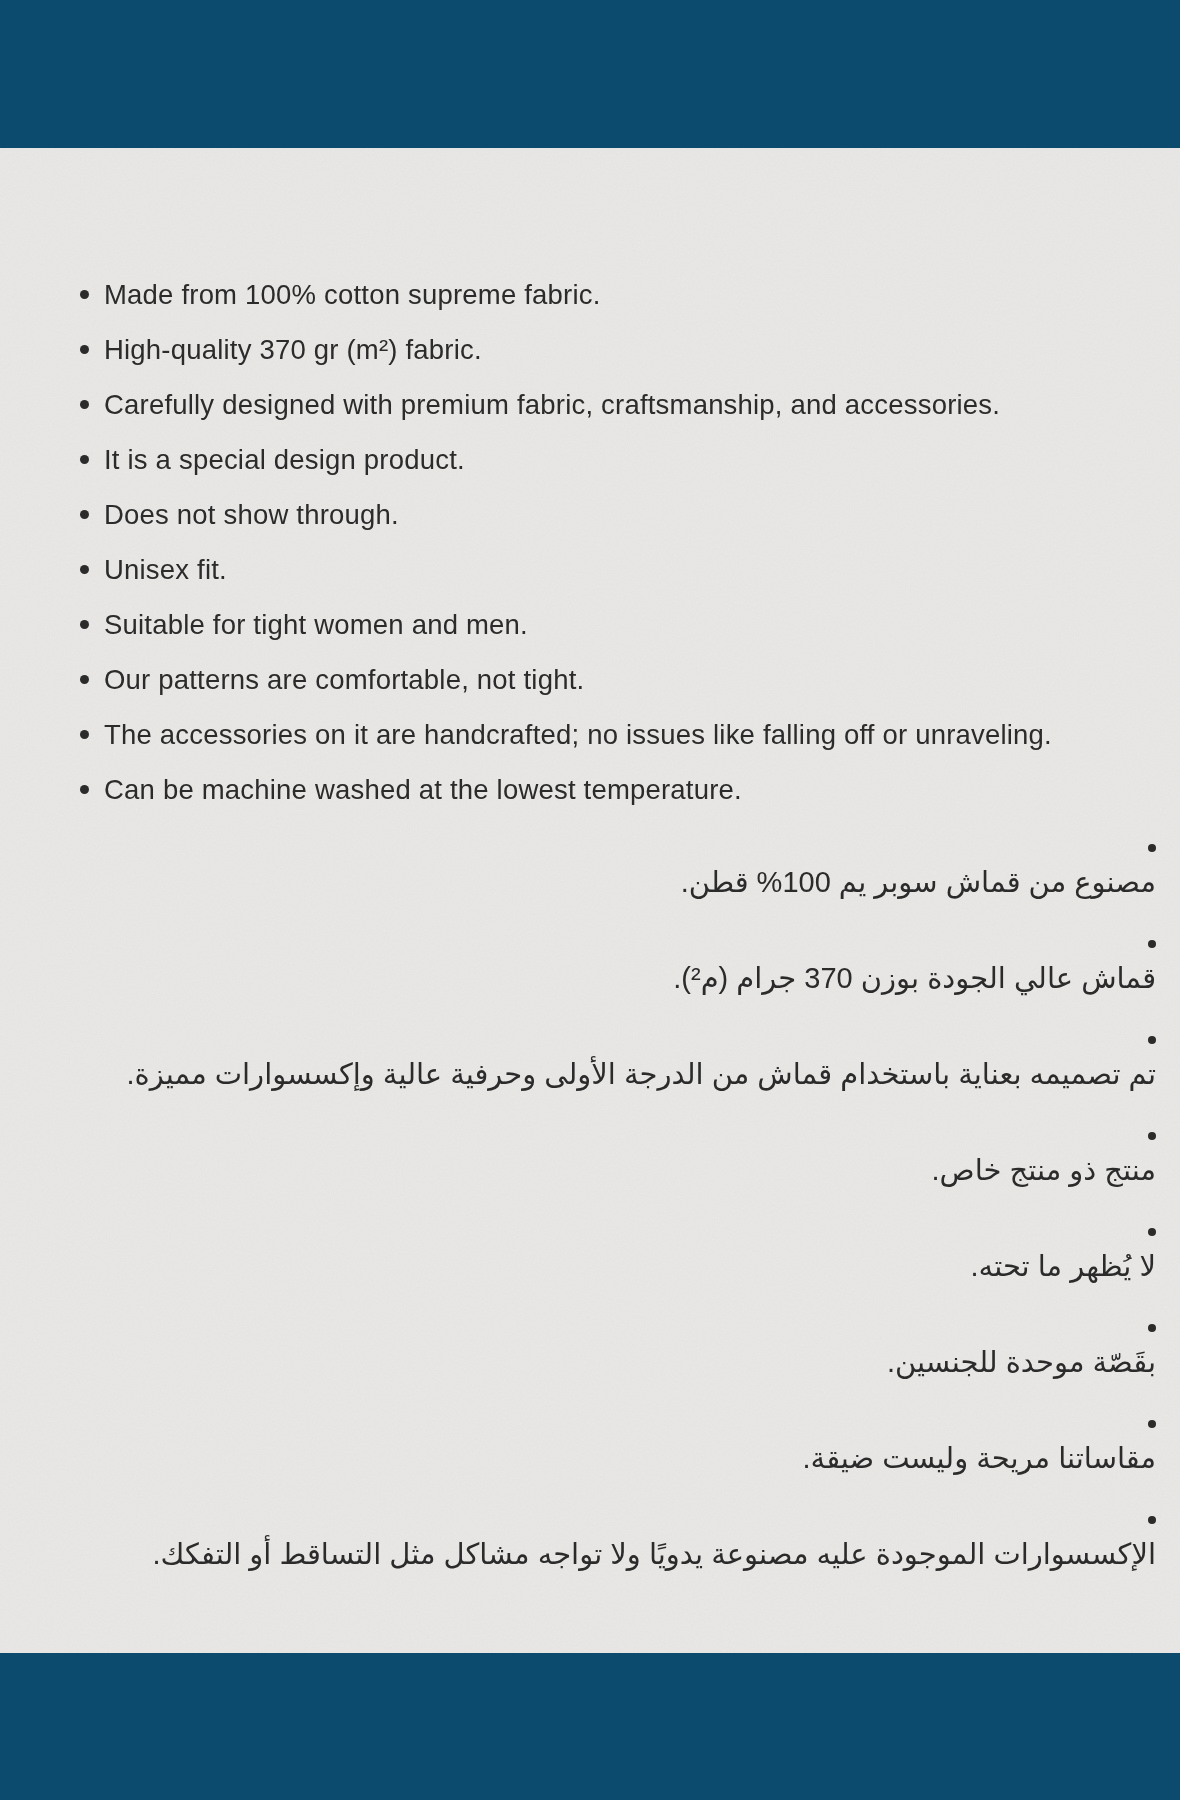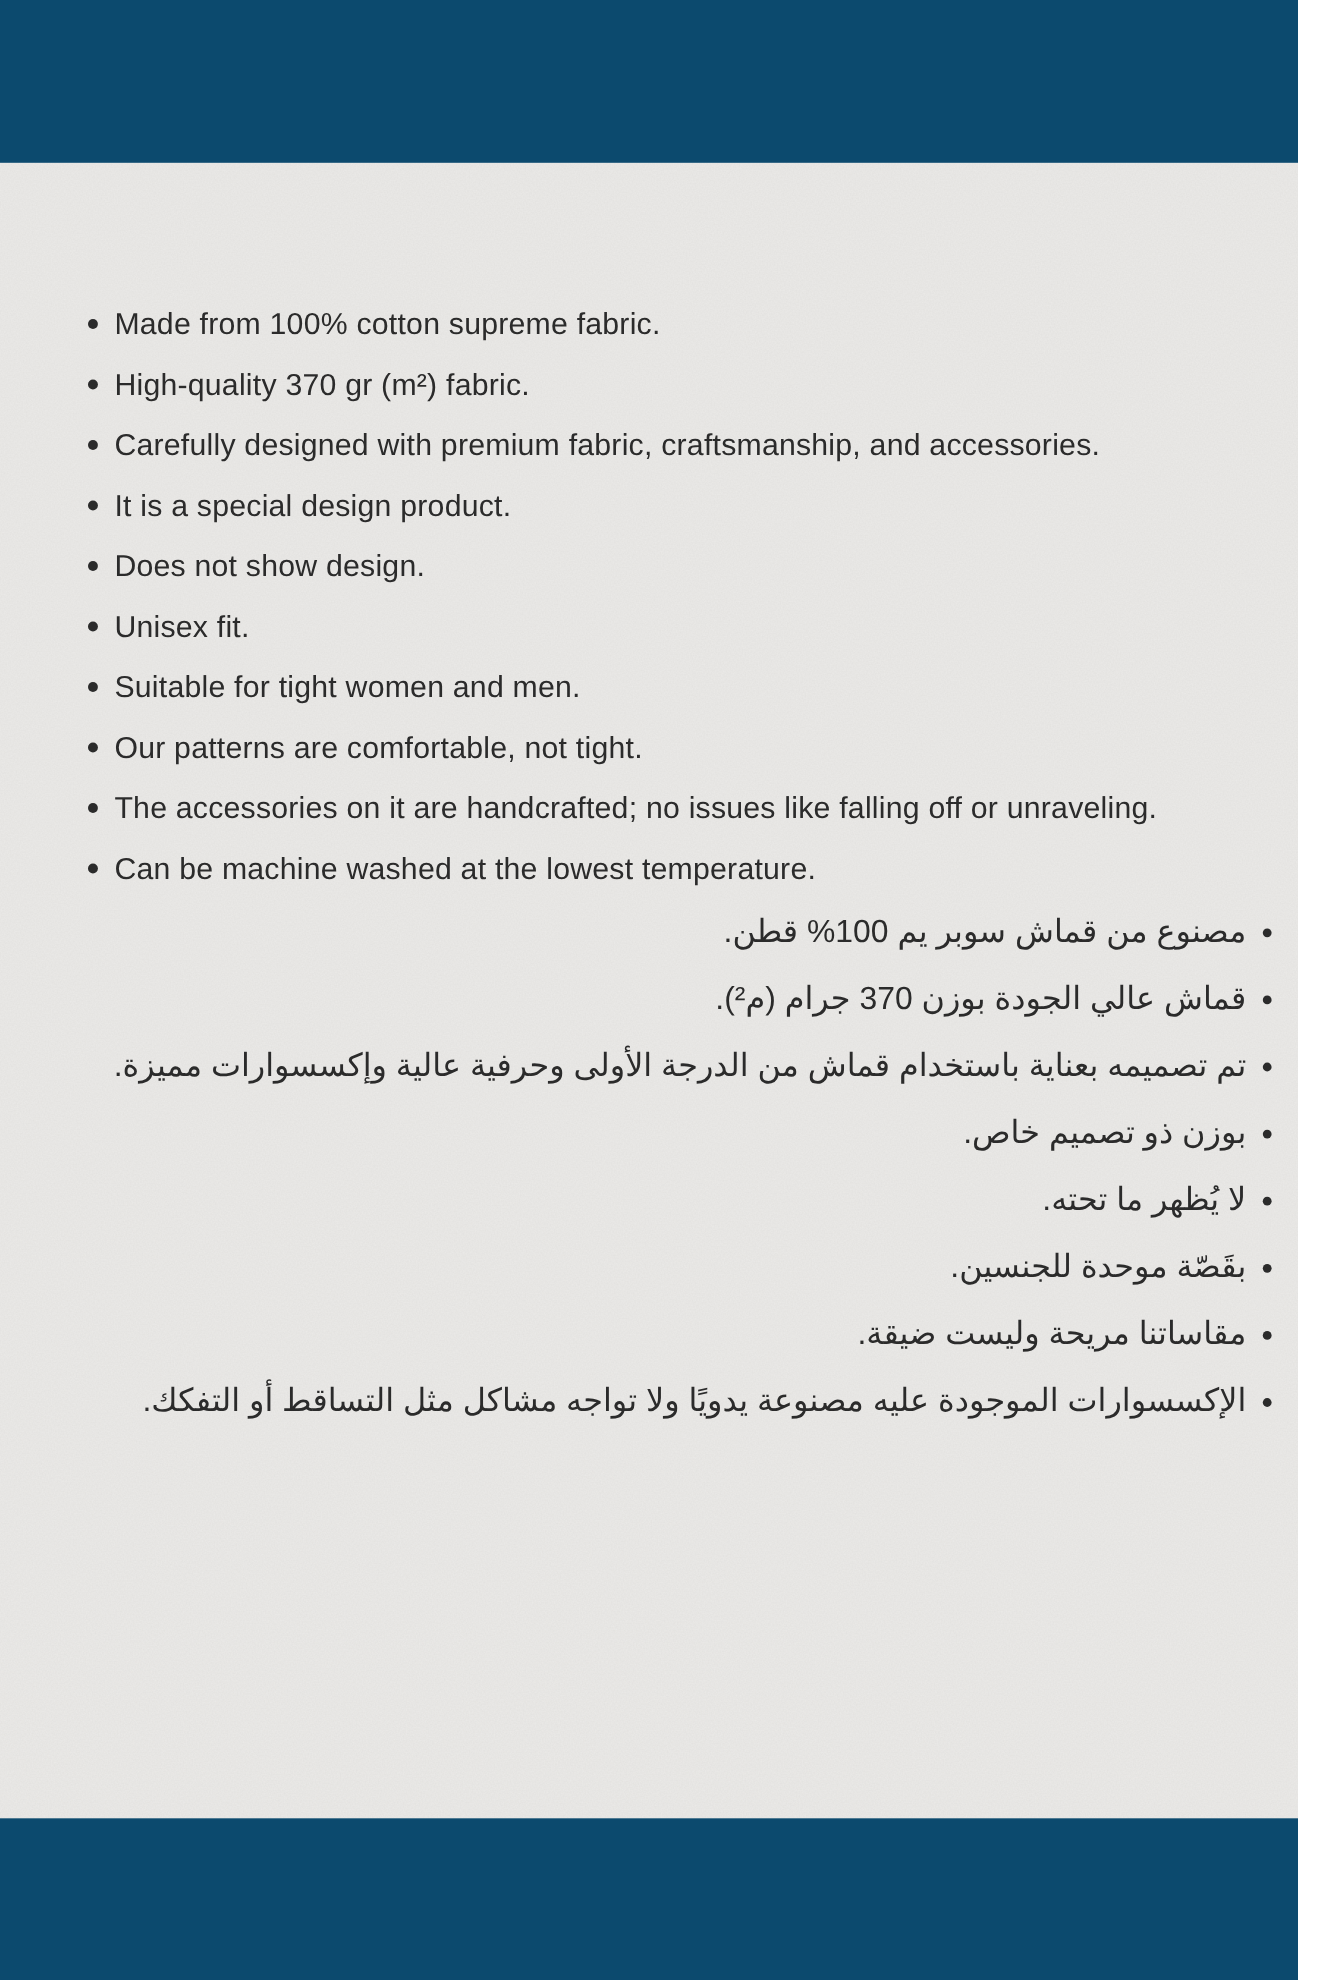--- a/index.html
+++ b/index.html
@@ -64,20 +64,21 @@
     direction: rtl;
     margin-top: 52px;
     padding: 0 44px 0 40px;
     color: #2b2b2b;
     font-size: 29px;
     line-height: 61px;
   }
   .ar-list li {
     display: flex;
     align-items: flex-start;
+    flex-direction: column;
   }
   .ar-list .dot {
     flex: 0 0 auto;
     width: 8px;
     height: 8px;
     border-radius: 50%;
     background: #2b2b2b;
     margin: 27px 0 0 15px;
   }
   .ar-list .txt {
@@ -116,21 +117,21 @@
           <span class="txt">Carefully designed with premium fabric, craftsmanship, and accessories.</span>
         </li>
 
         <li>
           <span class="dot"></span>
           <span class="txt">It is a special design product.</span>
         </li>
 
         <li>
           <span class="dot"></span>
-          <span class="txt">Does not show design.</span>
+          <span class="txt">Does not show through.</span>
         </li>
 
         <li>
           <span class="dot"></span>
           <span class="txt">Unisex fit.</span>
         </li>
 
         <li>
           <span class="dot"></span>
           <span class="txt">Suitable for tight women and men.</span>
@@ -164,21 +165,21 @@
           <span class="txt">قماش عالي الجودة بوزن 370 جرام (م²).</span>
         </li>
 
         <li>
           <span class="dot"></span>
           <span class="txt">تم تصميمه بعناية باستخدام قماش من الدرجة الأولى وحرفية عالية وإكسسوارات مميزة.</span>
         </li>
 
         <li>
           <span class="dot"></span>
-          <span class="txt">بوزن ذو تصميم خاص.</span>
+          <span class="txt">منتج ذو منتج خاص.</span>
         </li>
 
         <li>
           <span class="dot"></span>
           <span class="txt">لا يُظهر ما تحته.</span>
         </li>
 
         <li>
           <span class="dot"></span>
           <span class="txt">بقَصّة موحدة للجنسين.</span>

